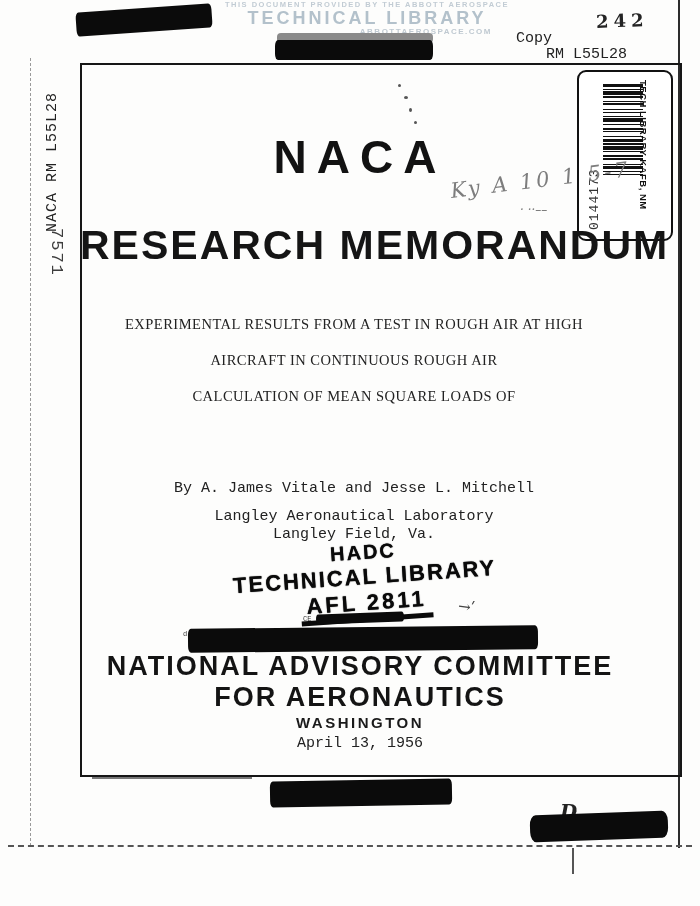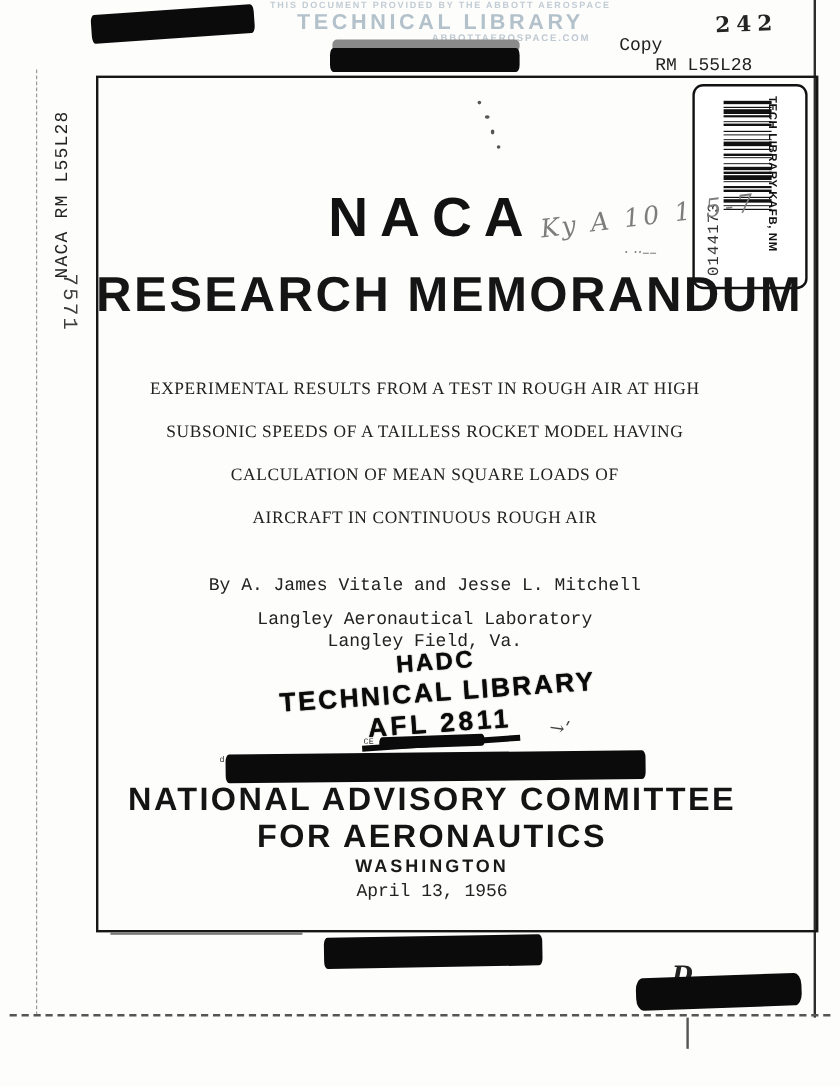--- a/index.html
+++ b/index.html
@@ -21,21 +21,21 @@
   .vert-lr{transform:rotate(90deg);transform-origin:left top;white-space:nowrap;}
   
   #bclabel{left:577px;top:70px;width:92px;height:167px;background:#fff;
            border:2px solid #111;border-radius:9px;}
   #bcstripes{position:absolute;left:24px;top:12px;width:40px;height:142px;}
   #bcstripes div{width:100%;}
   .bcnum{left:8px;top:158px;font-family:"Liberation Mono",monospace;font-size:13px;color:#333;letter-spacing:1px;}
   .bctext{left:70px;top:8px;font-size:9.5px;font-weight:bold;letter-spacing:.5px;color:#111;}
   
   .naca{left:80px;top:130px;width:560px;text-align:center;font-size:46px;font-weight:bold;
-        letter-spacing:10px;color:#121212;margin-top:24px;}
+        letter-spacing:10px;color:#121212;}
   .rm{left:80px;top:222px;width:560px;text-align:center;font-size:41px;font-weight:bold;
       letter-spacing:2px;color:#151515;white-space:nowrap;}
   .hand{font-family:"DejaVu Serif",serif;font-style:italic;color:#7d7d7d;}
   .titleblock{left:80px;top:316px;width:548px;text-align:center;}
   .titleblock div{font-size:14.5px;letter-spacing:.5px;margin-bottom:19px;font-family:Liberation Serif, serif;}
   .byline{left:80px;top:480px;width:548px;text-align:center;font-size:15px;}
   .lab{left:80px;top:508px;width:548px;text-align:center;font-size:15px;line-height:1.2;}
   
   .stamp{left:205px;top:541px;width:320px;text-align:center;transform:rotate(-4deg);
          color:#0a0a0a;font-weight:900;text-shadow:0 0 1px #000;}
@@ -140,23 +140,22 @@
   <div class="speck" style="left:409px;top:108px;width:3px;height:4px;"></div>
   <div class="speck" style="left:414px;top:121px;width:3px;height:3px;"></div>
 
   <div class="abs naca">NACA</div>
   <div class="abs hand" style="left:450px;top:168px;font-size:21px;transform:rotate(-7deg);letter-spacing:3px;">Ky A 10 1 5-7</div>
   <div class="abs hand" style="left:520px;top:203px;font-size:12px;">· ··––</div>
   <div class="abs rm">RESEARCH MEMORANDUM</div>
 
   <div class="abs titleblock tw">
     <div>EXPERIMENTAL RESULTS FROM A TEST IN ROUGH AIR AT HIGH</div>
-    <div>SUBSONIC SPEEDS OF A TAILLESS ROCKET MODEL HAVING</div>
+    <div>AIRCRAFT IN CONTINUOUS ROUGH AIR</div>
     <div>CALCULATION OF MEAN SQUARE LOADS OF</div>
-    <div>AIRCRAFT IN CONTINUOUS ROUGH AIR</div>
   </div>
   <div class="abs lab tw">
     <div>Langley Aeronautical Laboratory</div>
     <div>Langley Field, Va.</div>
   </div>
   <div class="abs byline tw">By A. James Vitale and Jesse L. Mitchell</div>
 
   <div class="abs stamp">
     <div class="stamp-l1">HADC</div>
     <div class="stamp-l2">TECHNICAL LIBRARY</div>

